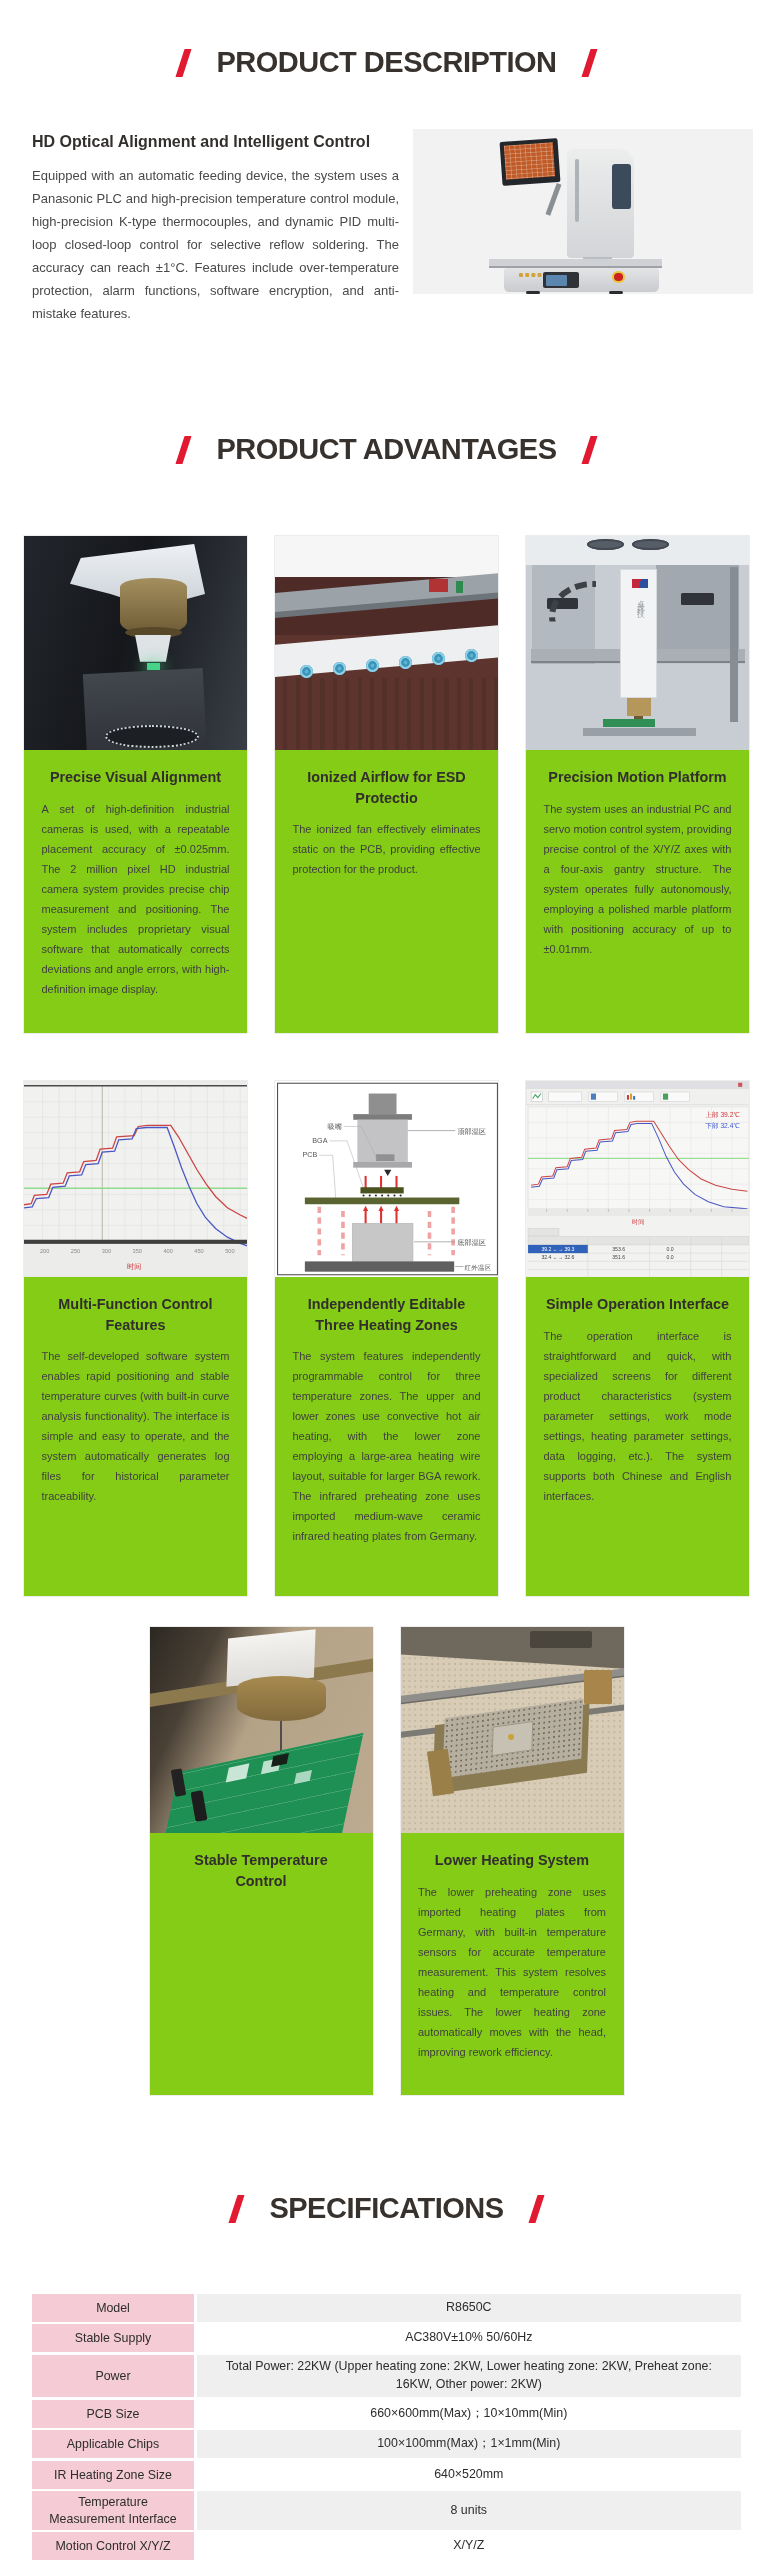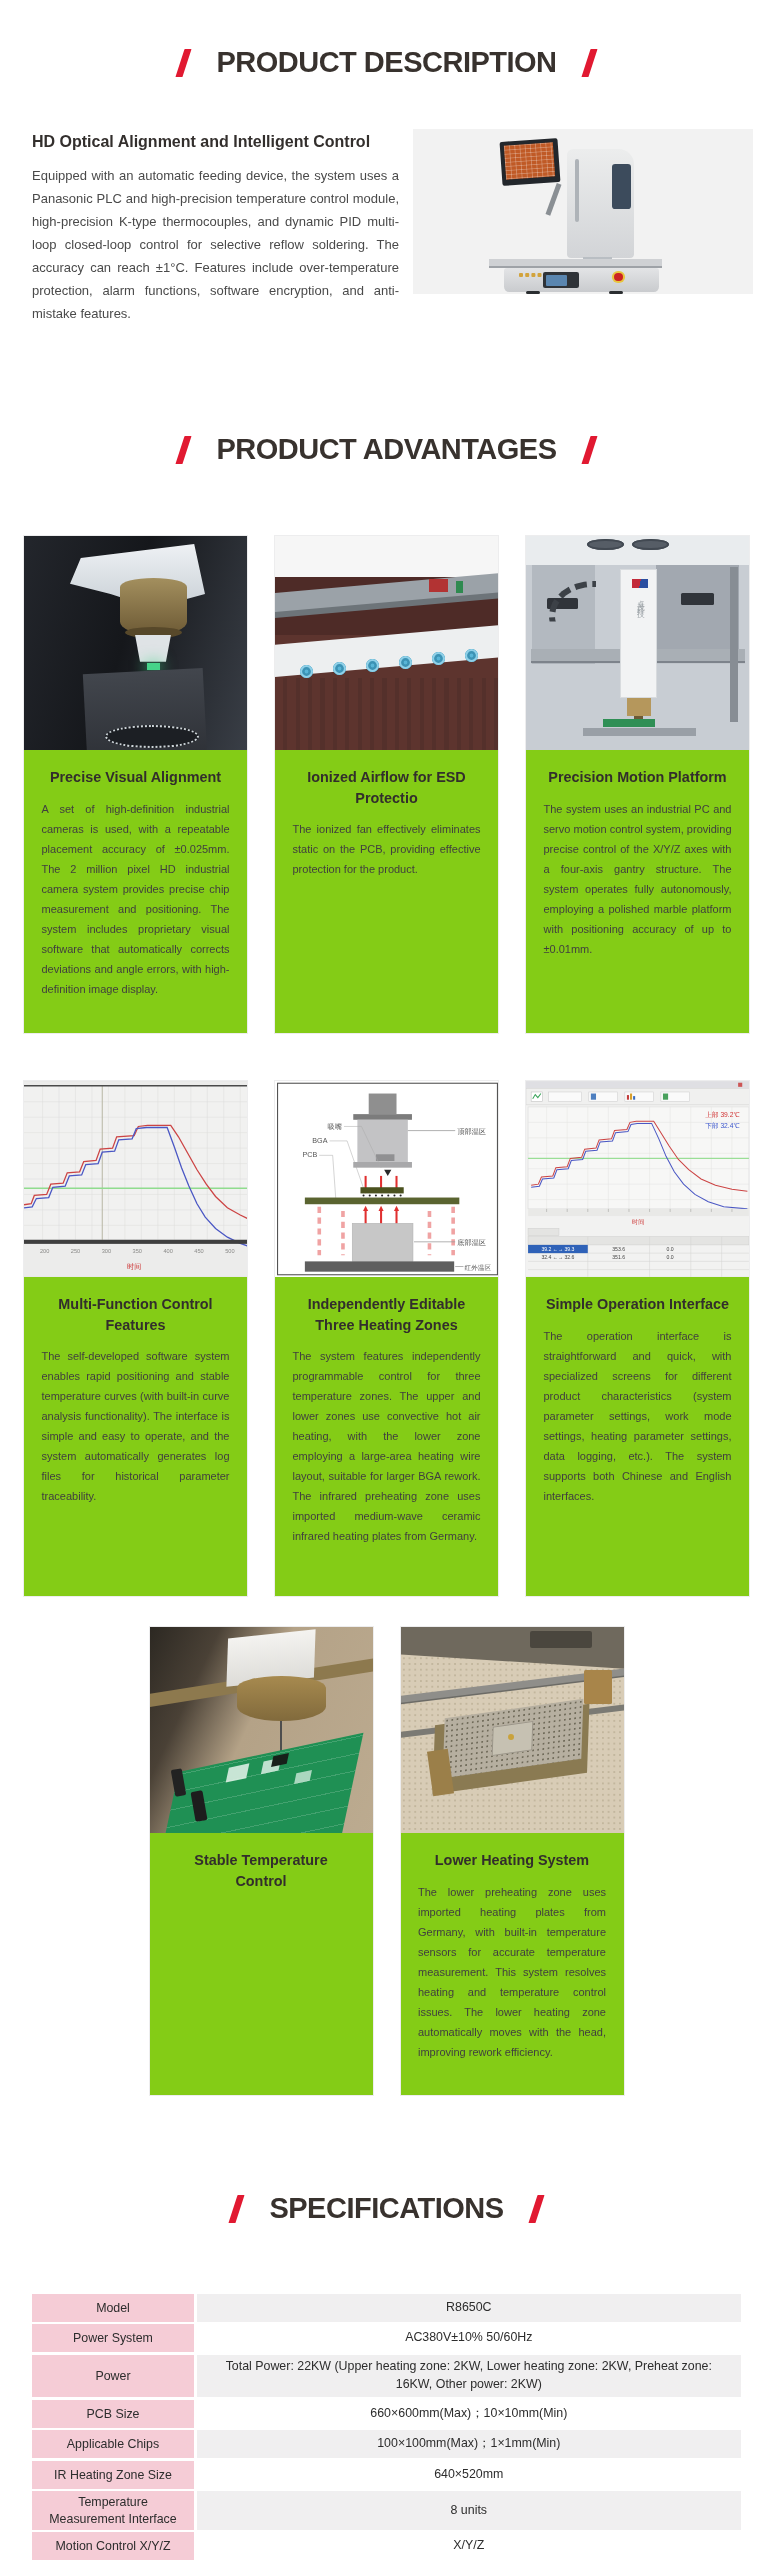--- a/index.html
+++ b/index.html
@@ -516,21 +516,21 @@
     <h1 class="section-title">SPECIFICATIONS</h1>
     <span class="slash"></span>
   </div>
 
   <div class="spec-table">
     <div class="spec-row">
       <div class="spec-label">Model</div>
       <div class="spec-value">R8650C</div>
     </div>
     <div class="spec-row">
-      <div class="spec-label">Power System</div>
+      <div class="spec-label">Stable Supply</div>
       <div class="spec-value">AC380V±10% 50/60Hz</div>
     </div>
     <div class="spec-row">
       <div class="spec-label">Power</div>
       <div class="spec-value">Total Power: 22KW (Upper heating zone: 2KW, Lower heating zone: 2KW, Preheat zone: 16KW, Other power: 2KW)</div>
     </div>
     <div class="spec-row">
       <div class="spec-label">PCB Size</div>
       <div class="spec-value">660×600mm(Max)；10×10mm(Min)</div>
     </div>

